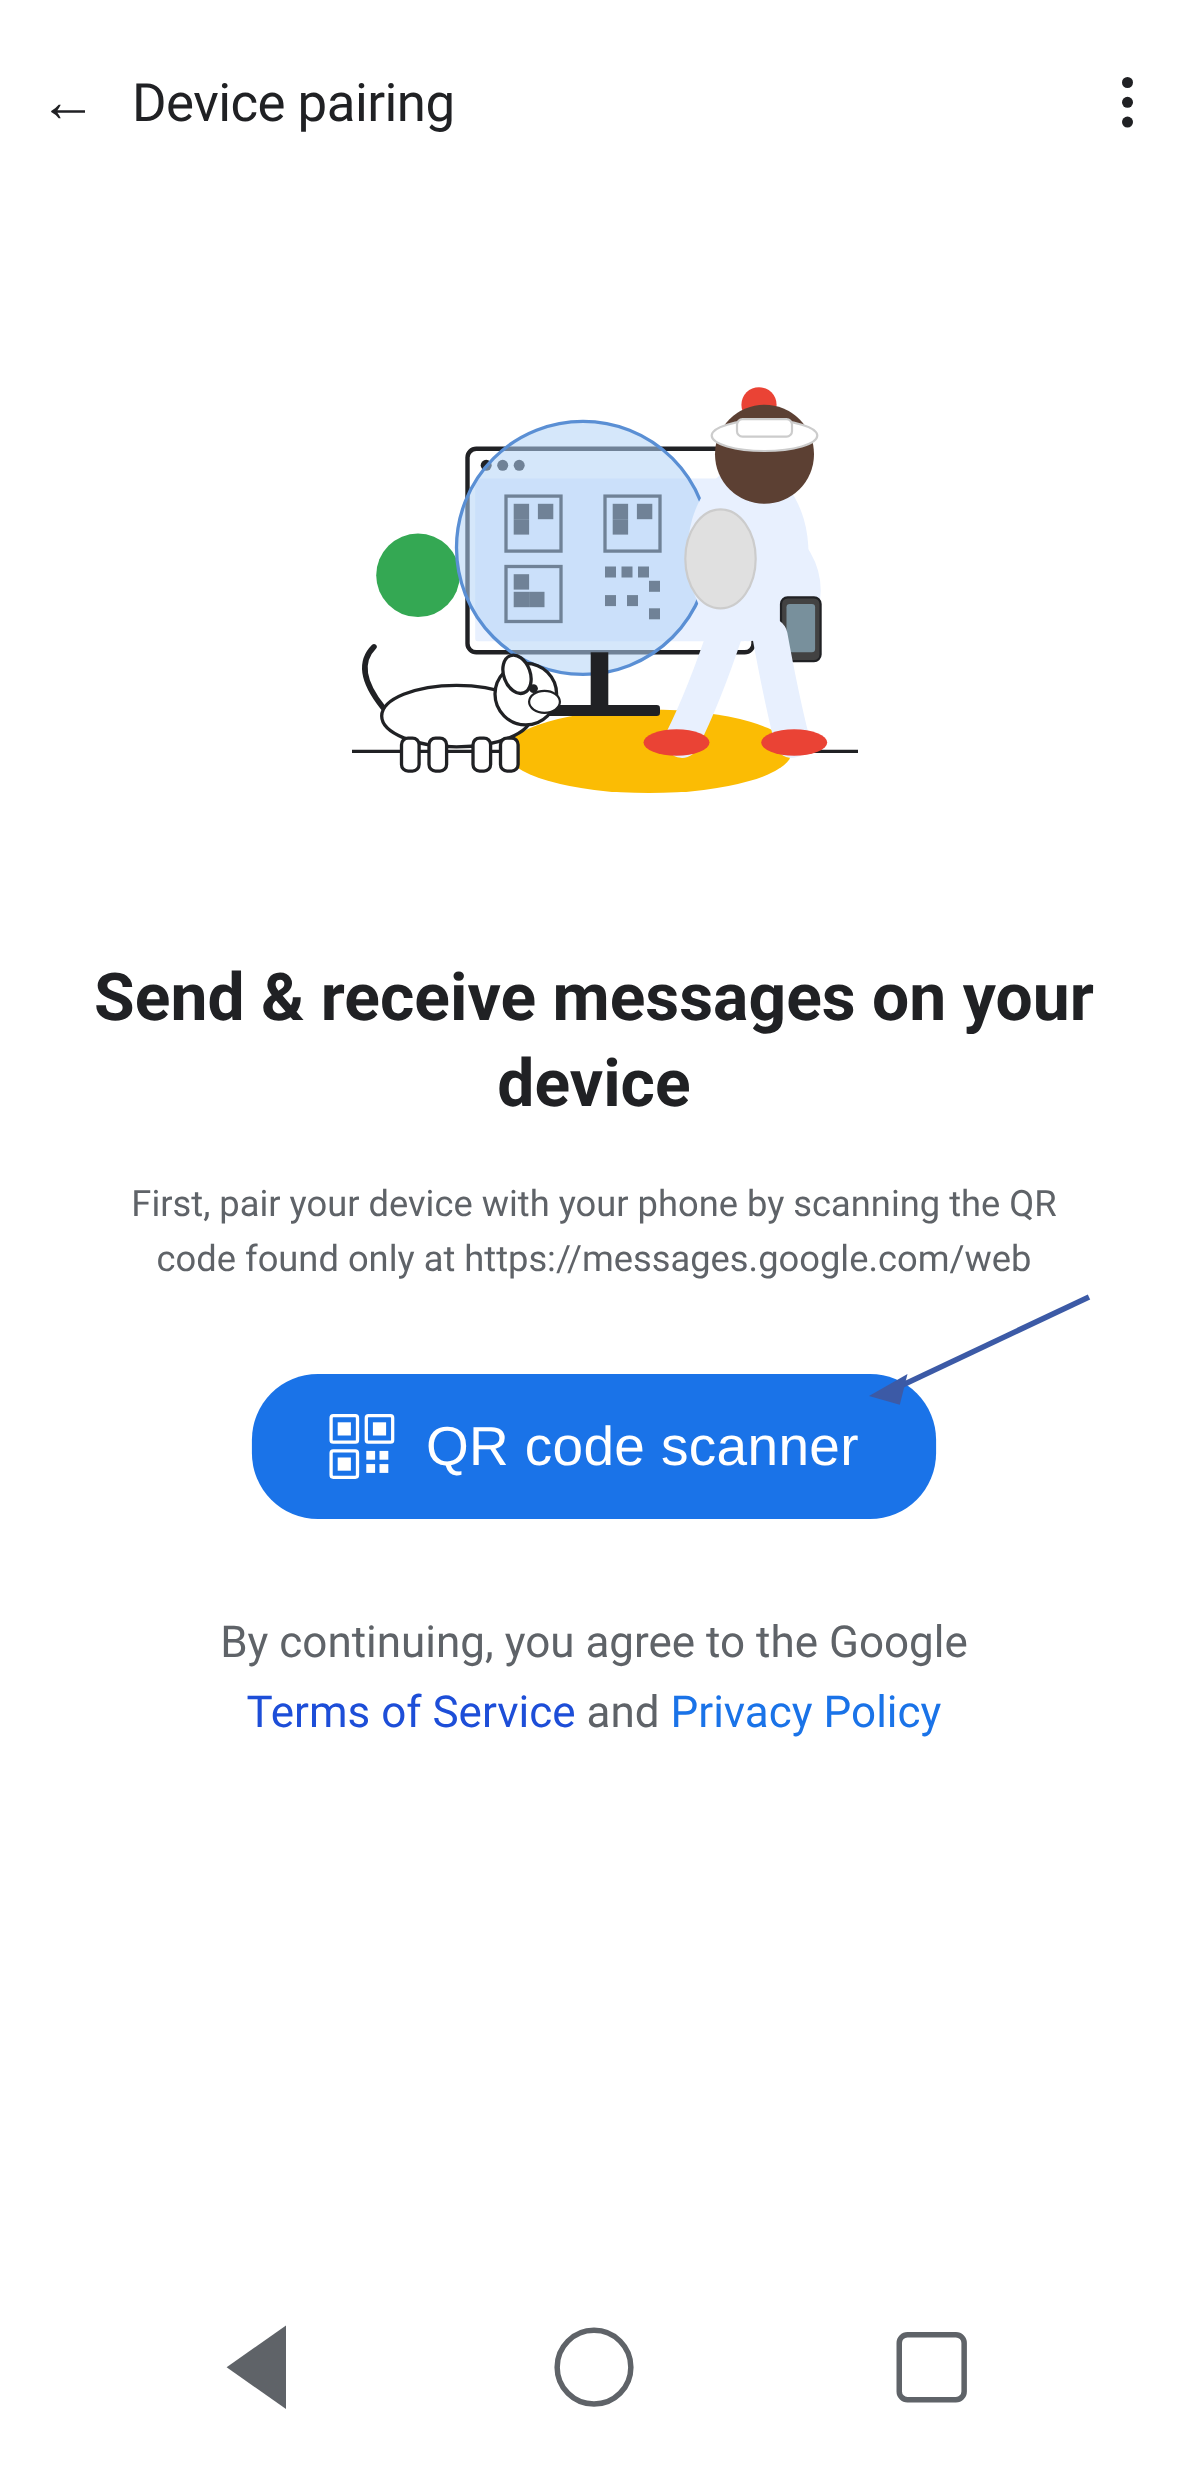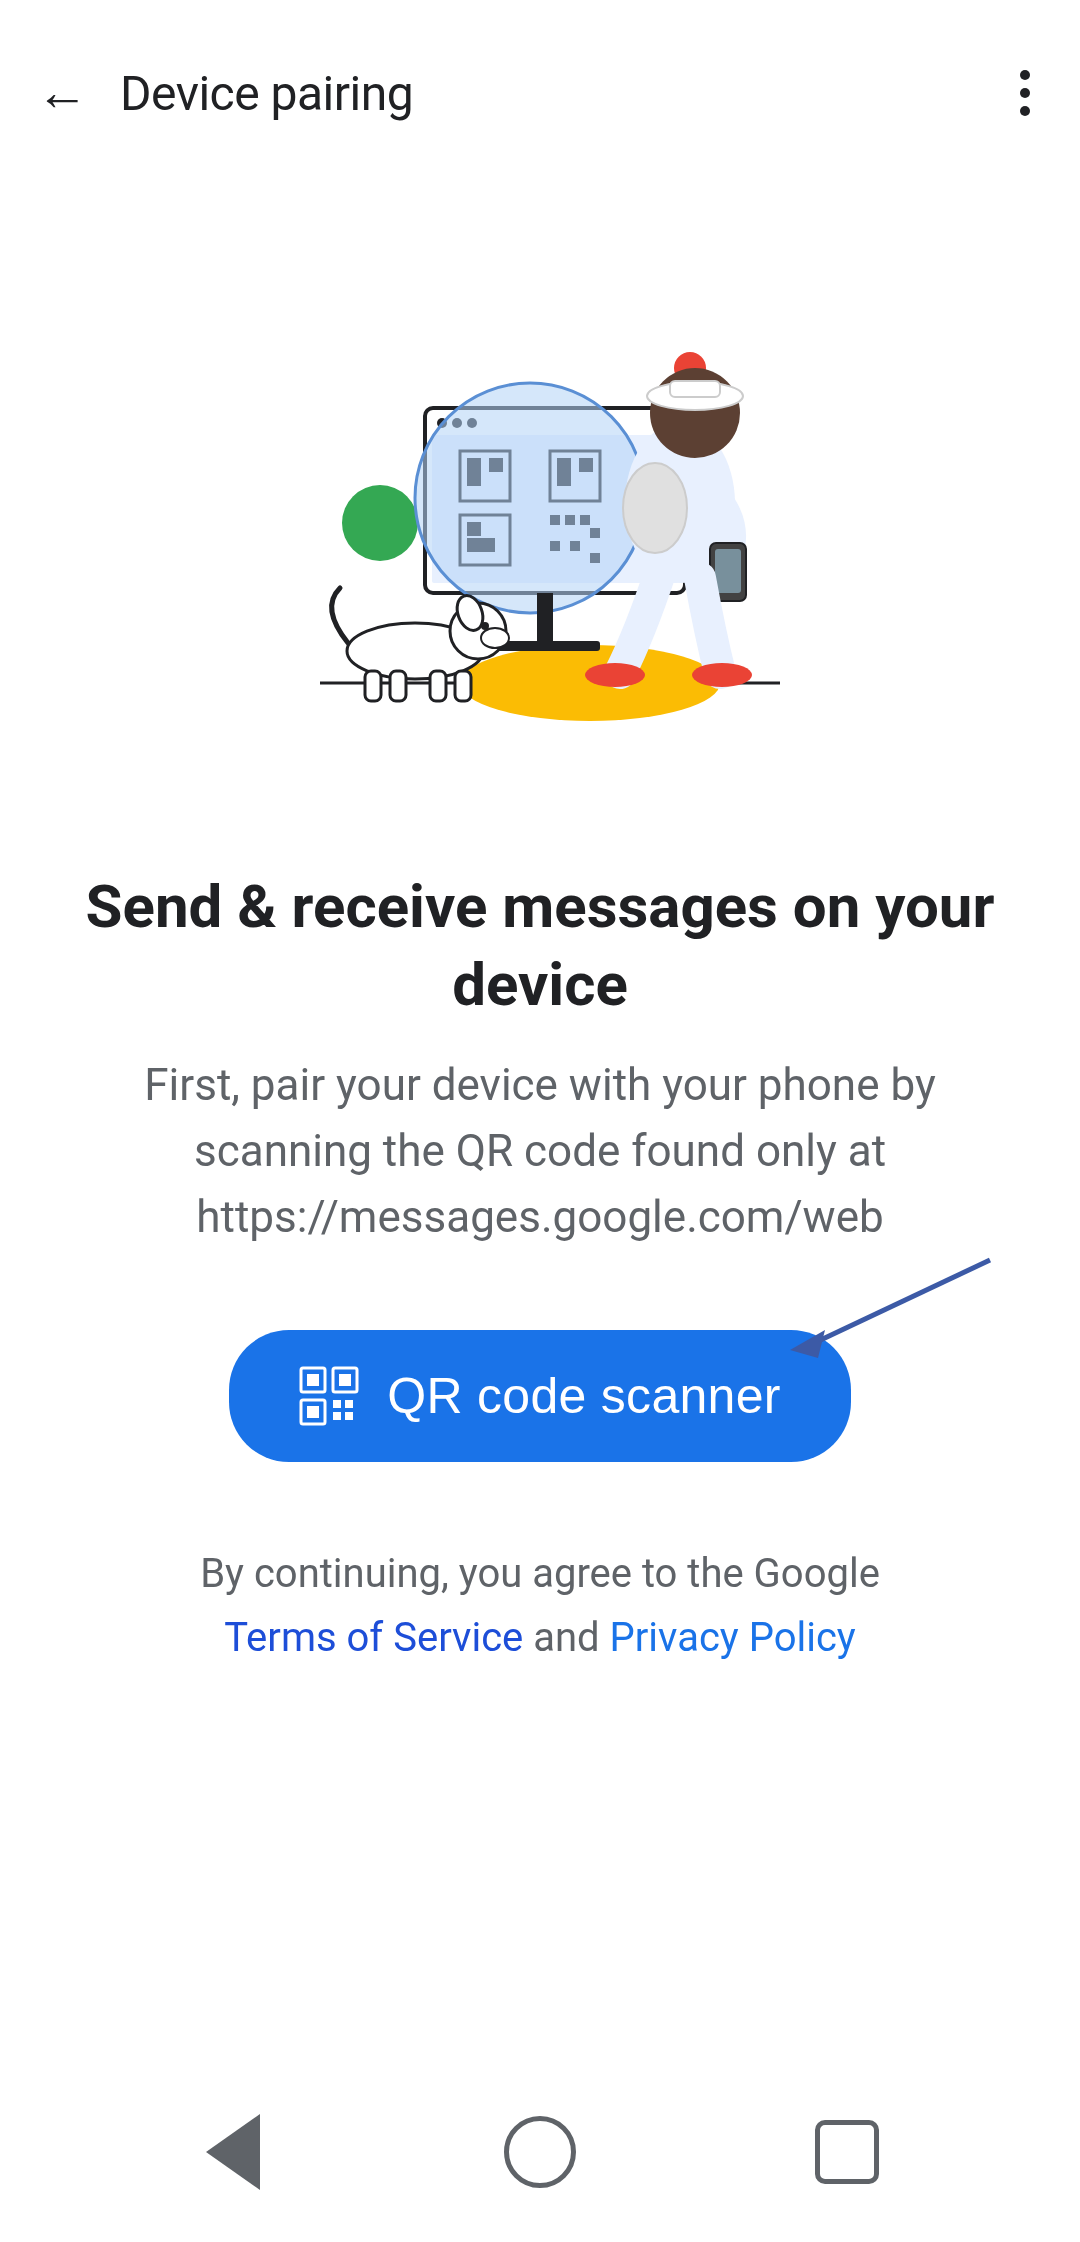--- a/index.html
+++ b/index.html
@@ -83,25 +83,25 @@
     .content {
       padding: 30px 80px 0 80px;
       text-align: center;
     }
 
     .main-heading {
       font-size: 60px;
       font-weight: 700;
       color: #202124;
       line-height: 1.3;
-      margin-bottom: 28px;
+      margin-bottom: 46px;
     }
 
     .sub-text {
-      font-size: 44px;
+      font-size: 33px;
       font-weight: 400;
       color: #5f6368;
       line-height: 1.5;
       margin-bottom: 80px;
     }
 
     
     .button-area {
       display: flex;
       justify-content: center;

